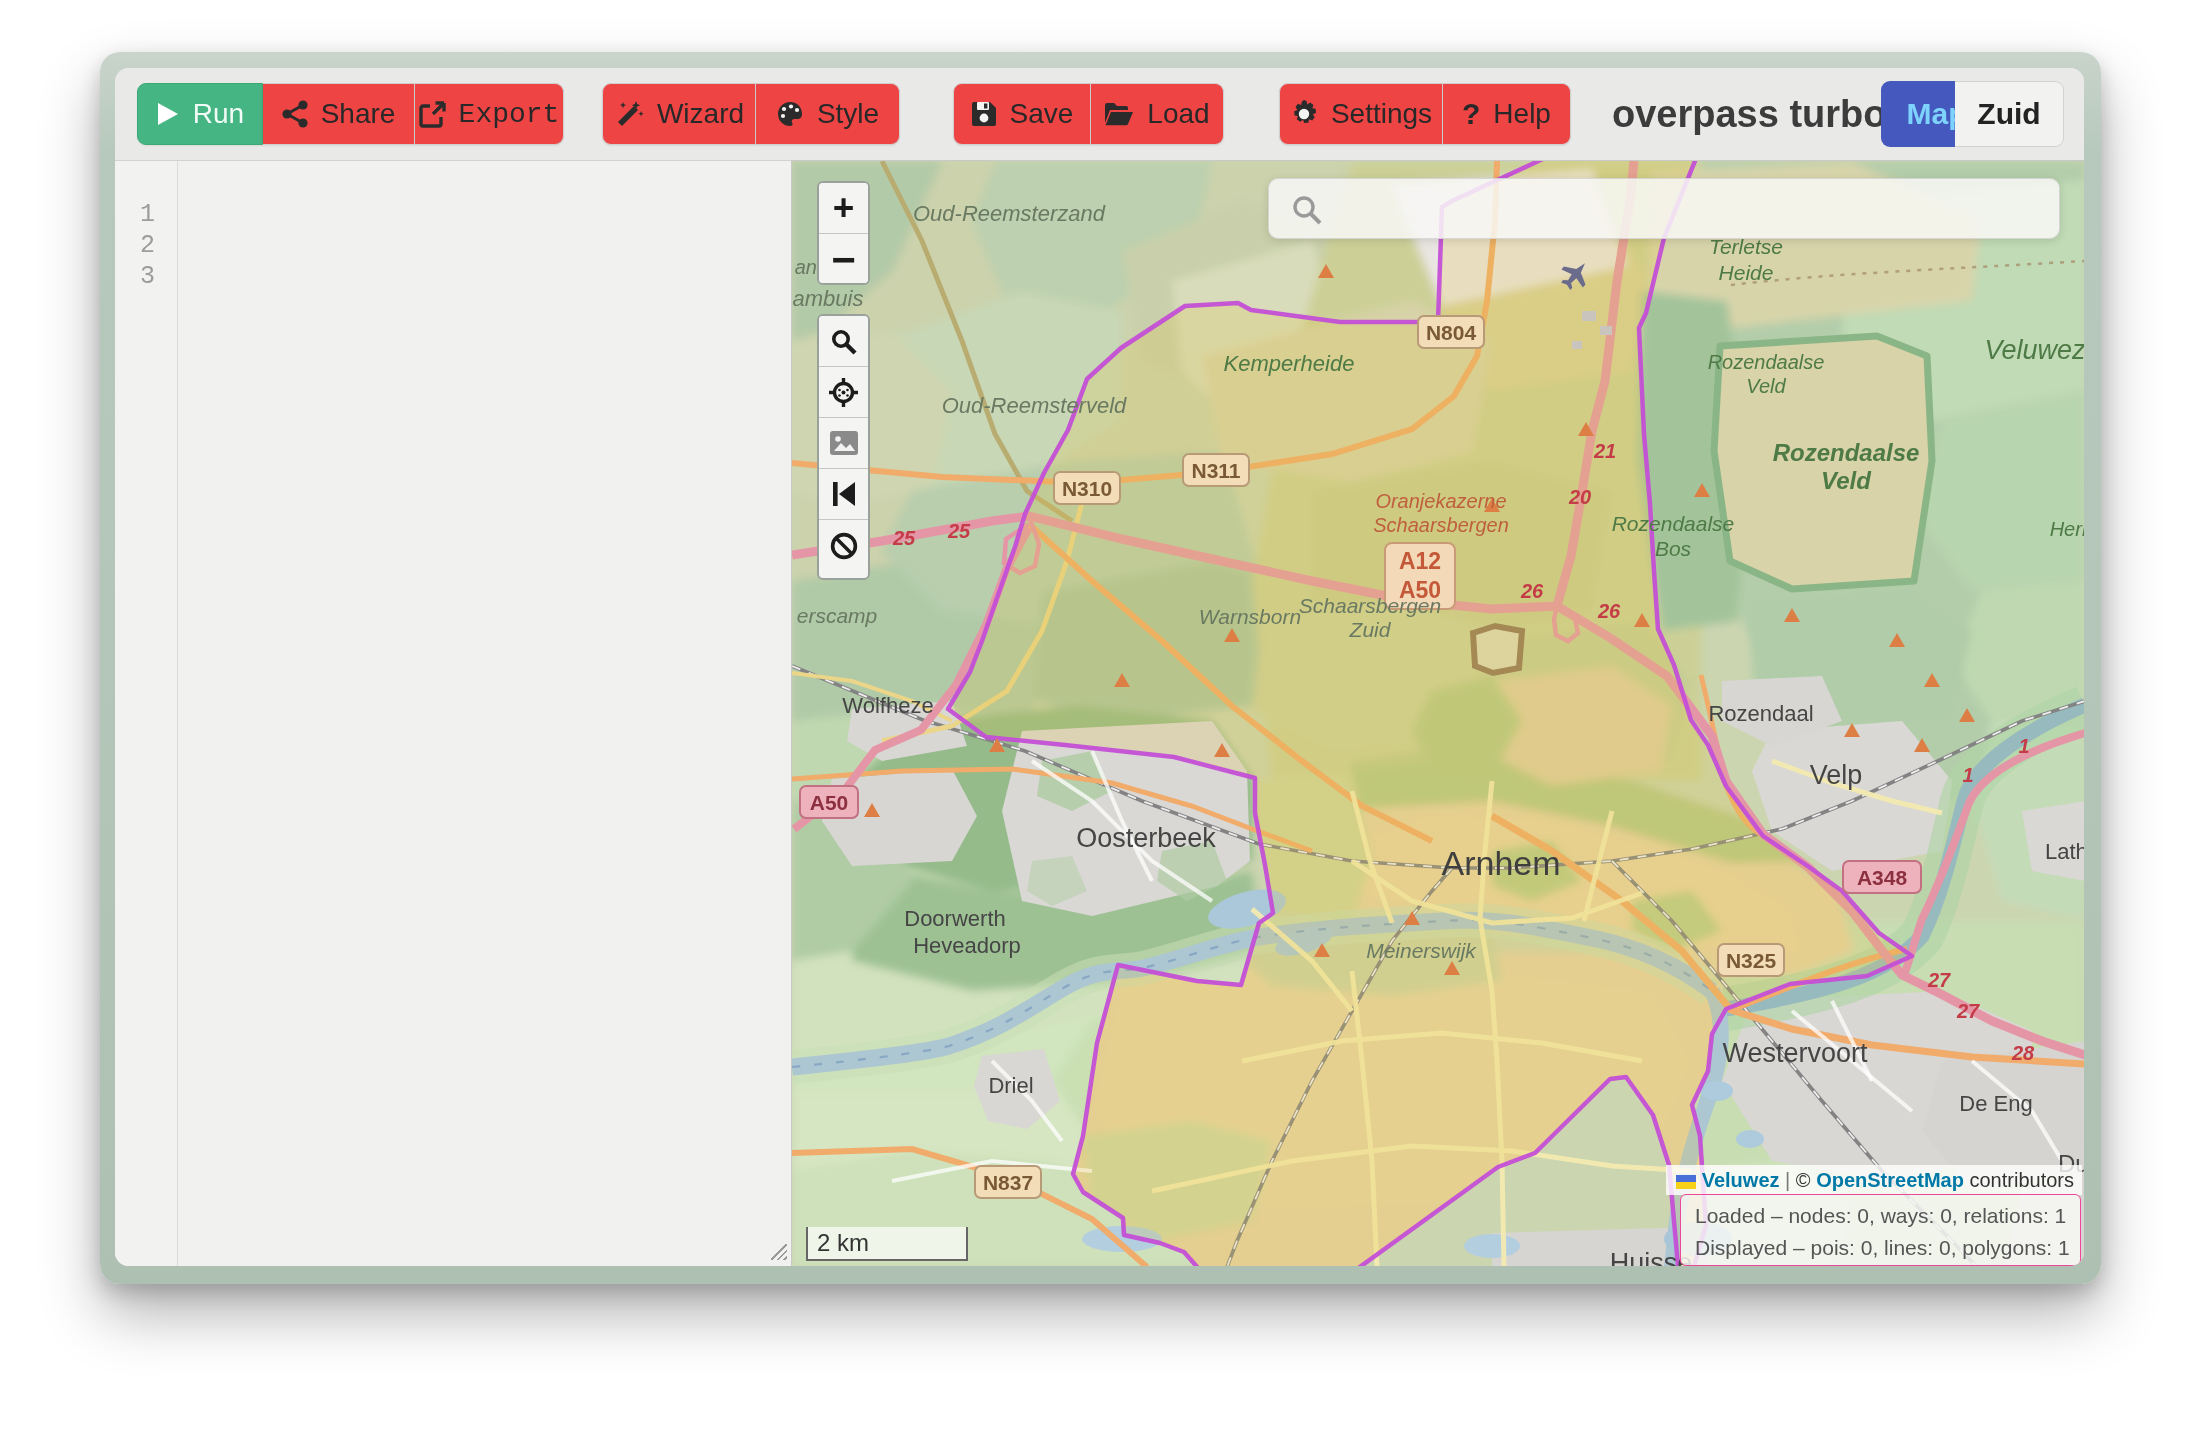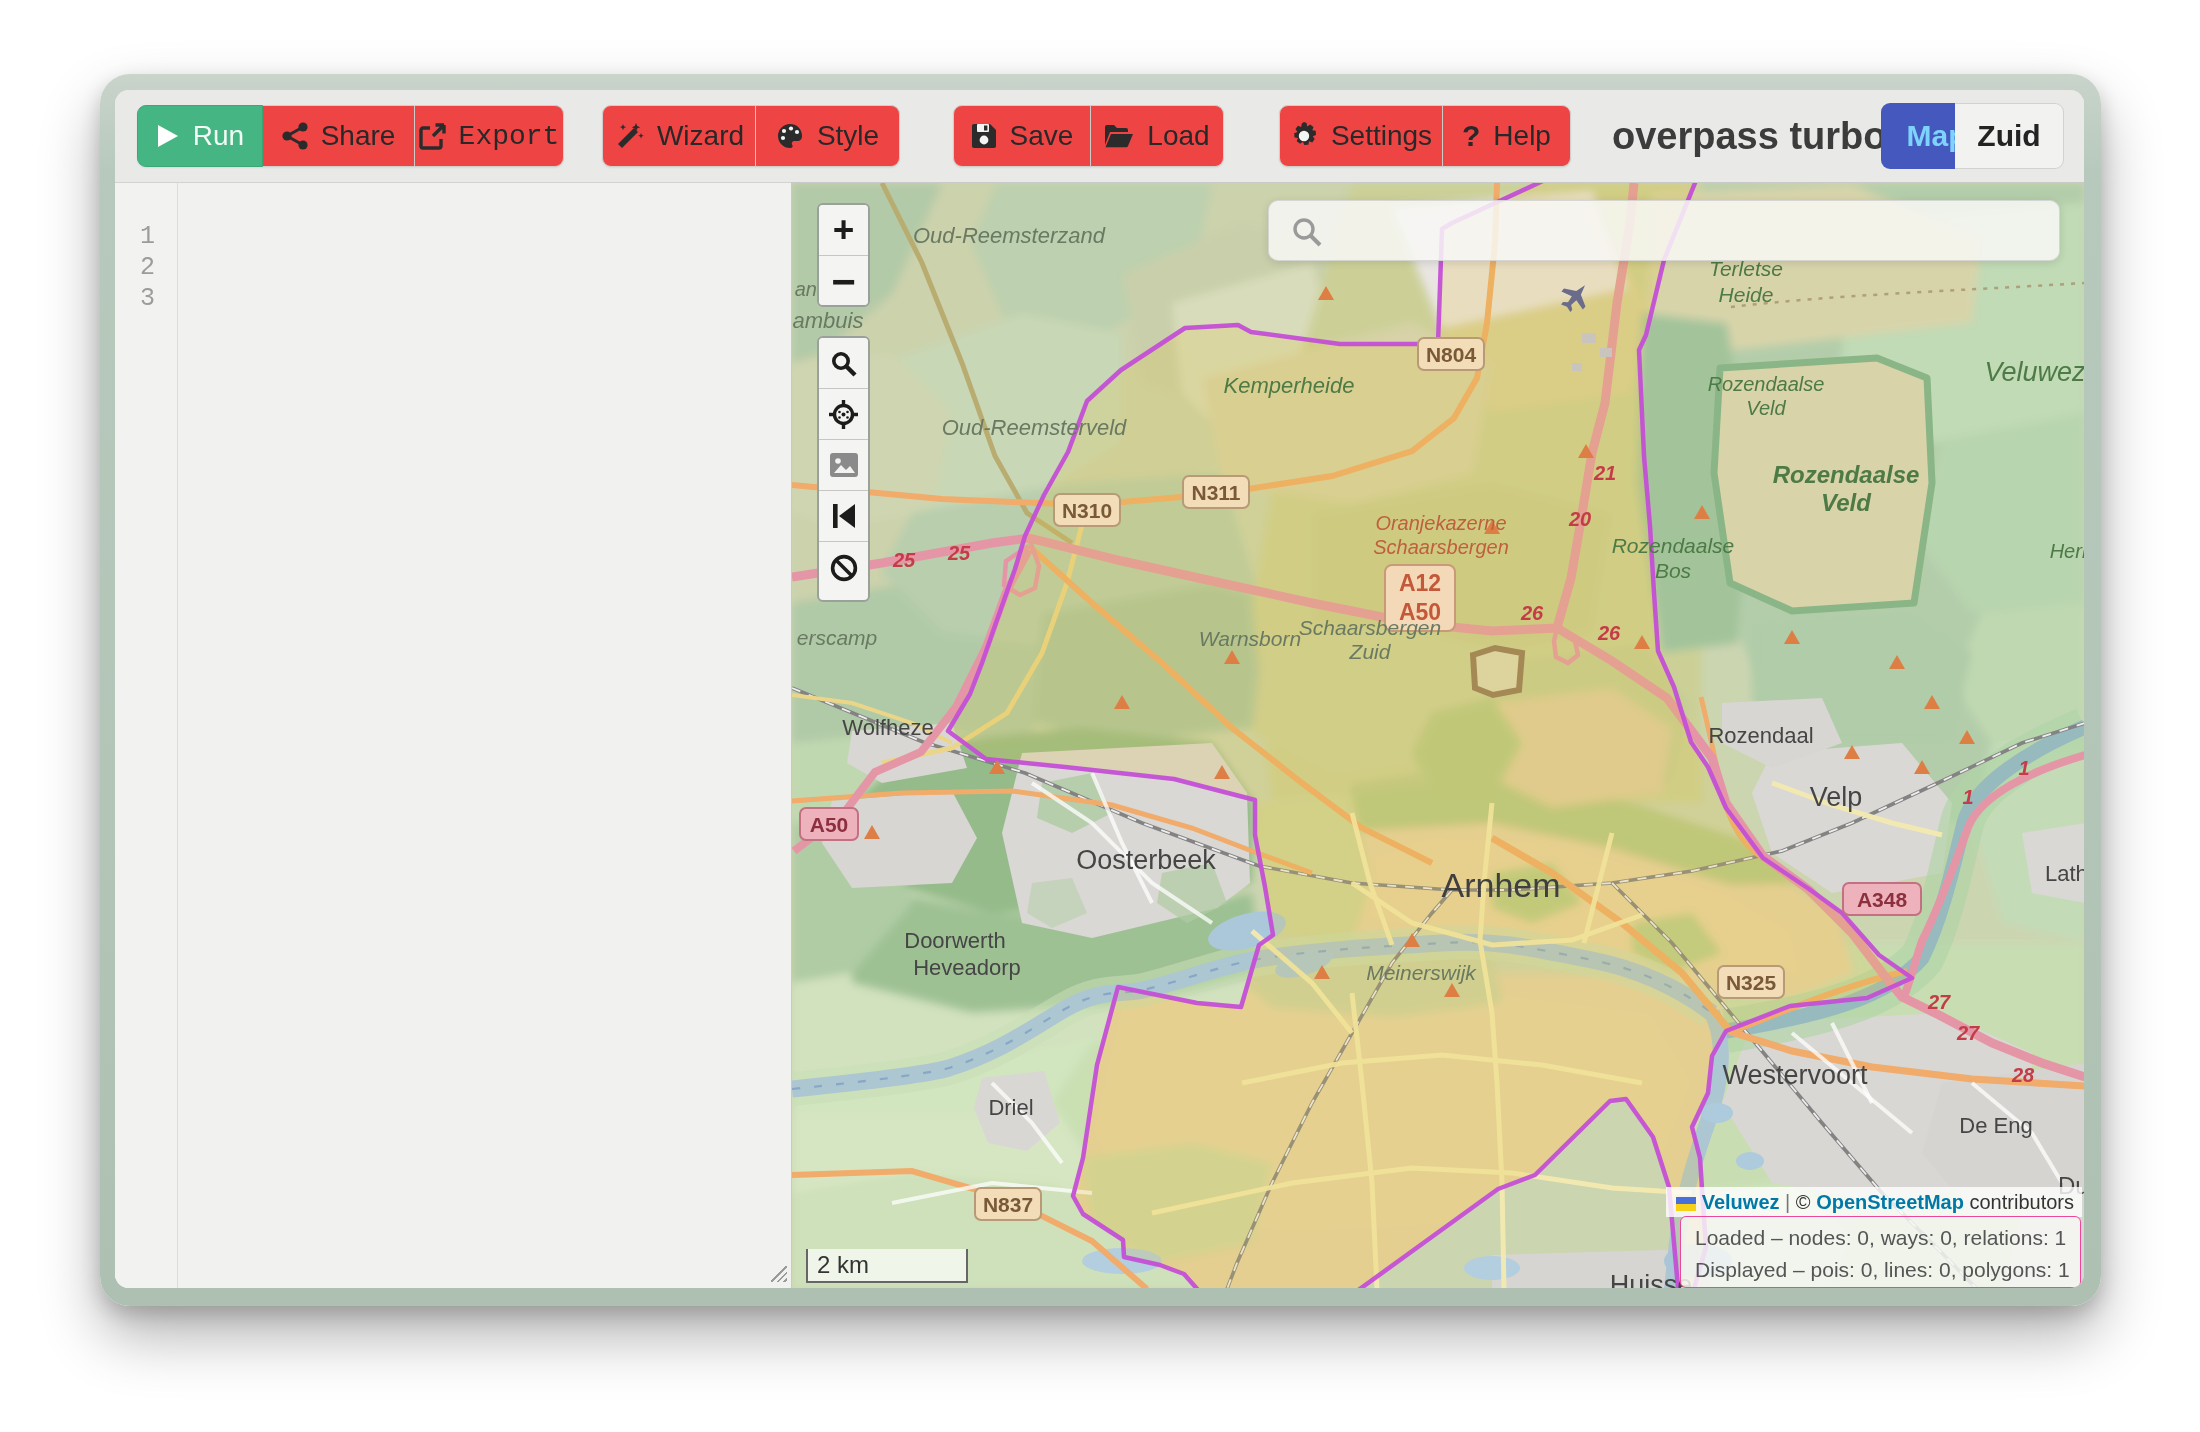--- a/index.html
+++ b/index.html
@@ -1,15 +1,15 @@
 <!DOCTYPE html>
 <html><head><meta charset="utf-8"><style>
 html,body{margin:0;padding:0;width:2200px;height:1432px;background:#fff;overflow:hidden;font-family:"Liberation Sans",sans-serif;}
 *{box-sizing:border-box;}
-.win{position:absolute;left:100px;top:74px;width:2001px;height:1232px;background:linear-gradient(180deg,#c9d4cb 0%,#b7c9bc 8%,#b2c5b7 60%,#adc0b1 100%);border-radius:30px;box-shadow:0 30px 60px rgba(0,0,0,.30),0 8px 20px rgba(0,0,0,.18);}
+.win{position:absolute;left:100px;top:52px;width:2001px;height:1232px;background:linear-gradient(180deg,#c9d4cb 0%,#b7c9bc 8%,#b2c5b7 60%,#adc0b1 100%);border-radius:20px;box-shadow:0 30px 60px rgba(0,0,0,.30),0 8px 20px rgba(0,0,0,.18);}
 .inner{position:absolute;left:15px;top:16px;width:1969px;height:1198px;background:#e9e9e8;border-radius:14px;overflow:hidden;}
 
 .toolbar{position:absolute;left:0;top:0;width:100%;height:92px;background:#e9e9e8;}
 .btn{position:absolute;top:15px;height:62px;background:#ef4444;border:1px solid #cfcfce;box-shadow:0 1px 2px rgba(0,0,0,.07);color:#282828;font-size:28px;display:flex;align-items:center;justify-content:center;gap:13px;white-space:nowrap;}
 .btn svg{flex:0 0 auto;}
 .grp-l{border-radius:9px 0 0 9px;}
 .grp-r{border-radius:0 9px 9px 0;border-left:none;}
 .grp-m{border-radius:0;border-left:none;}
 .run{background:#45b683;border-color:#3da876;color:#f2fbf6;}
 .logo{position:absolute;top:0;height:92px;line-height:92px;font-size:38px;font-weight:bold;color:#3c3c3c;letter-spacing:0px;}

